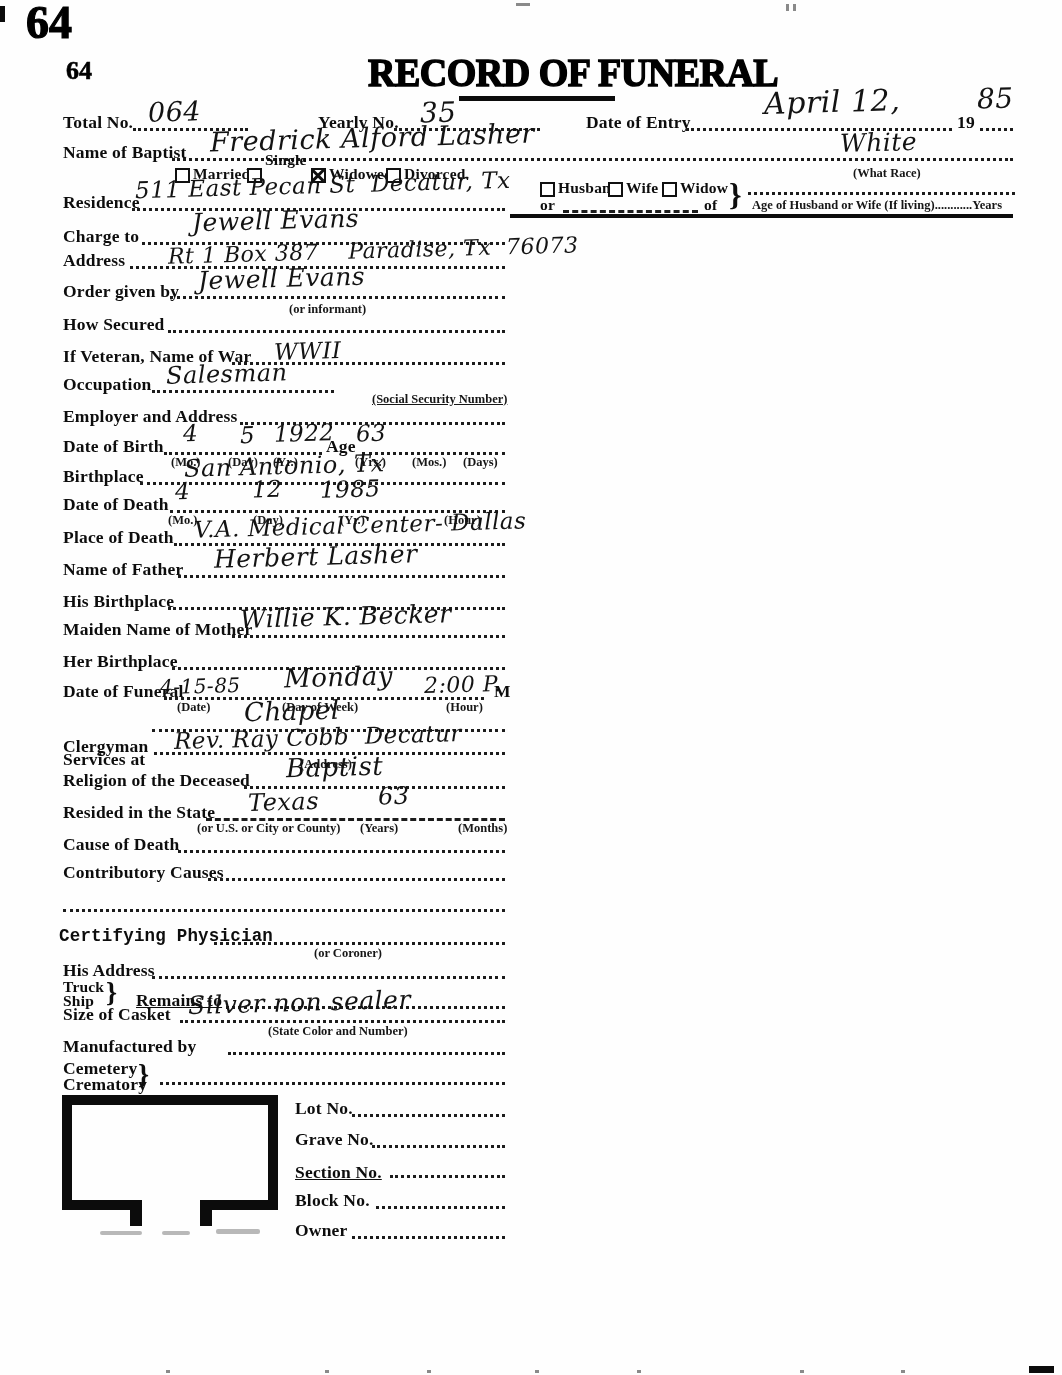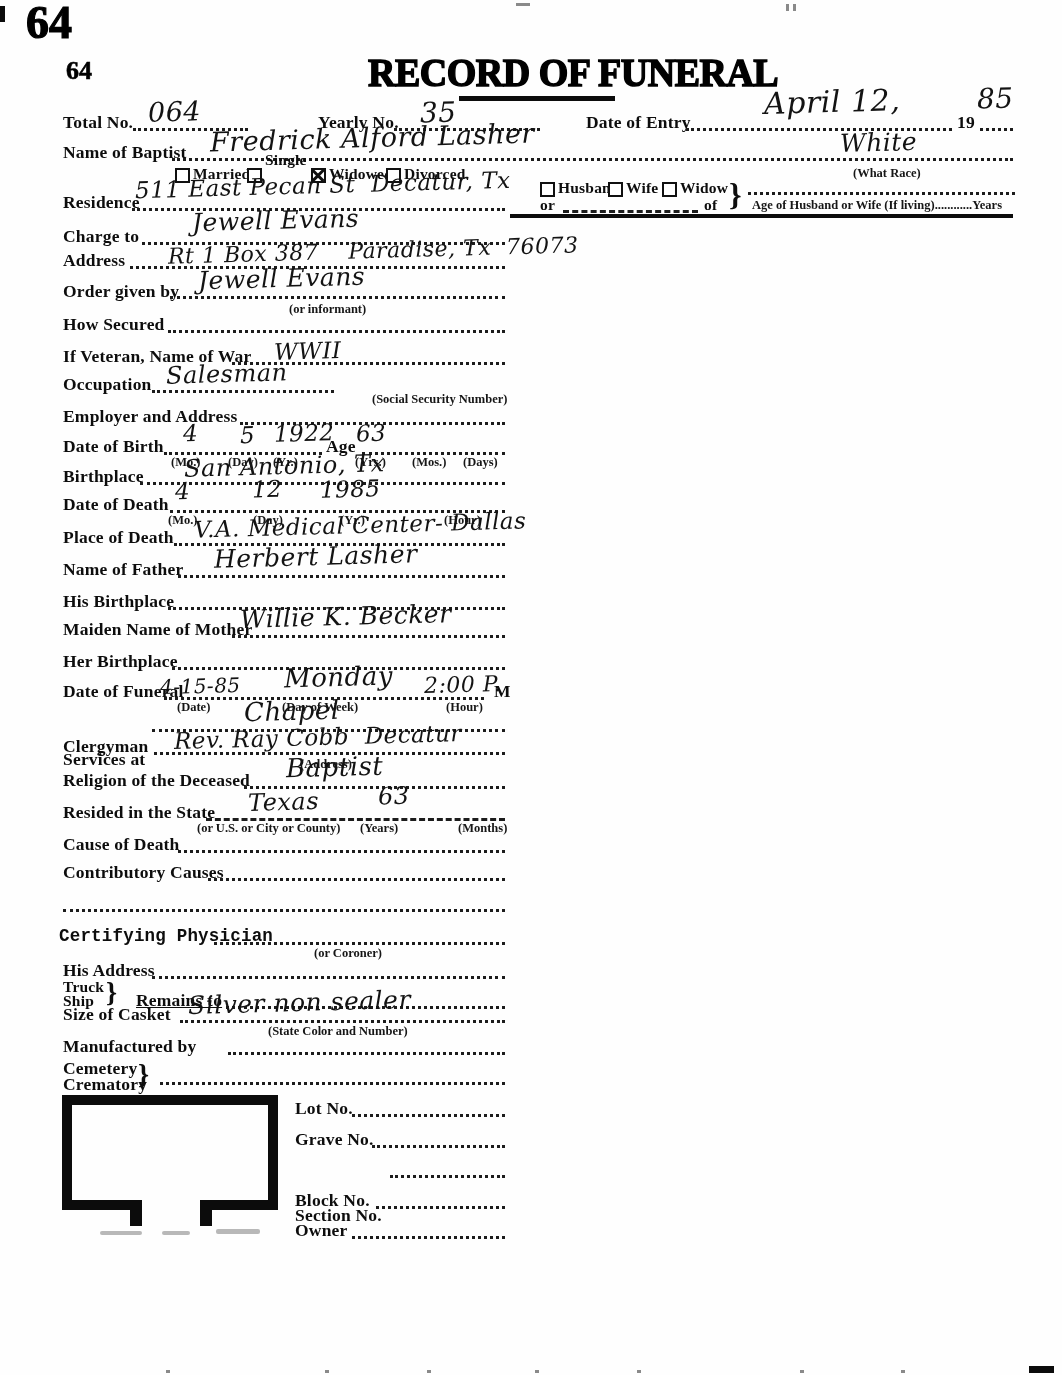--- a/index.html
+++ b/index.html
@@ -101,21 +101,21 @@
   <span class="lbl" style="left:63px;top:314px;">How Secured</span>
   <div class="dotline" style="left:168px;top:330px;width:337px;"></div>
 
   <span class="lbl" style="left:63px;top:346px;">If Veteran, Name of War</span>
   <div class="dotline" style="left:232px;top:362px;width:273px;"></div>
   <span class="hw" style="left:274px;top:338px;font-size:23px;">WWII</span>
 
   <span class="lbl" style="left:63px;top:374px;">Occupation</span>
   <div class="dotline" style="left:152px;top:390px;width:182px;"></div>
   <span class="hw" style="left:166px;top:360px;font-size:24px;">Salesman</span>
-  <span class="hint" style="left:372px;top:392px;">(Social Security Number)</span>
+  <span class="hint" style="left:372px;top:392px;text-decoration:underline;">(Social Security Number)</span>
 
   <span class="lbl" style="left:63px;top:406px;">Employer and Address</span>
   <div class="dotline" style="left:240px;top:422px;width:265px;"></div>
 
   <span class="lbl" style="left:63px;top:436px;">Date of Birth</span>
   <div class="dotline" style="left:164px;top:452px;width:158px;"></div>
   <span class="lbl" style="left:326px;top:436px;">Age</span>
   <div class="dotline" style="left:362px;top:452px;width:143px;"></div>
   <span class="hw" style="left:183px;top:420px;font-size:23px;">4</span>
   <span class="hw" style="left:240px;top:422px;font-size:23px;">5</span>
@@ -232,21 +232,21 @@
   <div class="bar" style="left:130px;top:1200px;width:12px;height:26px;"></div>
   <div class="bar" style="left:200px;top:1200px;width:12px;height:26px;"></div>
   <div class="smudge" style="left:100px;top:1231px;width:42px;height:4px;"></div>
   <div class="smudge" style="left:162px;top:1231px;width:28px;height:4px;"></div>
   <div class="smudge" style="left:216px;top:1229px;width:44px;height:5px;"></div>
 
   <span class="lbl" style="left:295px;top:1098px;">Lot No.</span>
   <div class="dotline" style="left:352px;top:1114px;width:153px;"></div>
   <span class="lbl" style="left:295px;top:1129px;">Grave No.</span>
   <div class="dotline" style="left:372px;top:1145px;width:133px;"></div>
-  <span class="lbl" style="left:295px;top:1205px;">Section No.</span>
+  <span class="lbl" style="left:295px;top:1162px;text-decoration:underline;">Section No.</span>
   <div class="dotline" style="left:390px;top:1175px;width:115px;"></div>
   <span class="lbl" style="left:295px;top:1190px;">Block No.</span>
   <div class="dotline" style="left:376px;top:1206px;width:129px;"></div>
   <span class="lbl" style="left:295px;top:1220px;">Owner</span>
   <div class="dotline" style="left:352px;top:1236px;width:153px;"></div>
 
   <div class="artifact" style="left:166px;top:1370px;width:4px;height:3px;"></div>
   <div class="artifact" style="left:325px;top:1370px;width:4px;height:3px;"></div>
   <div class="artifact" style="left:427px;top:1370px;width:4px;height:3px;"></div>
   <div class="artifact" style="left:535px;top:1370px;width:4px;height:3px;"></div>

